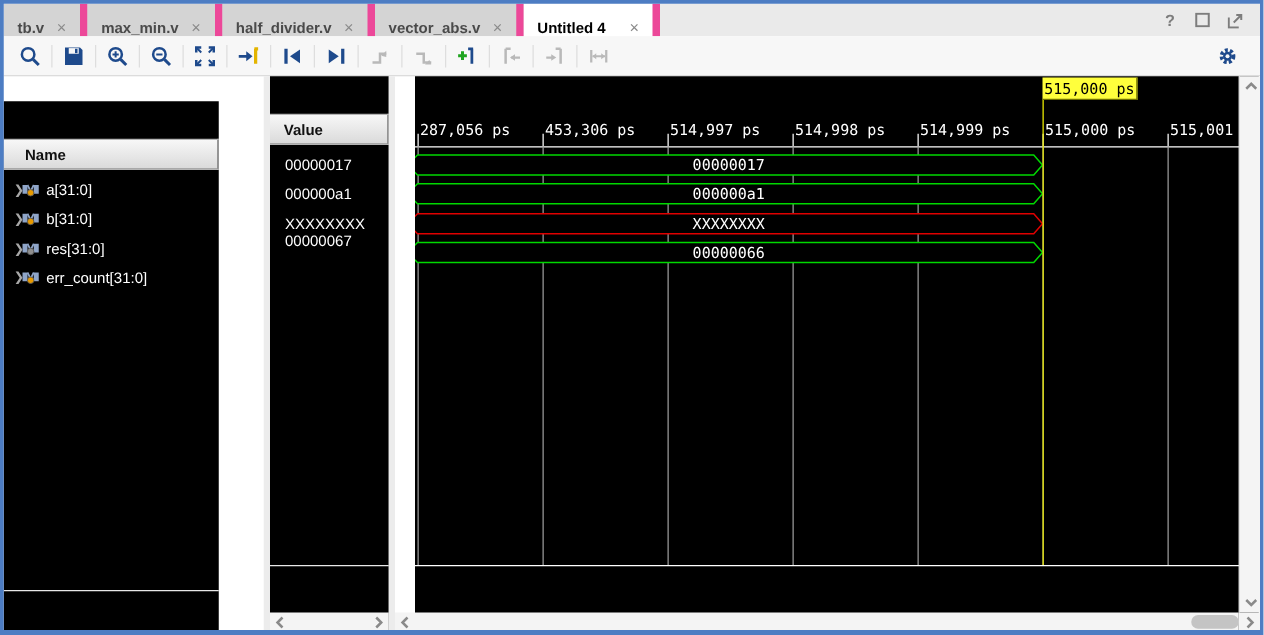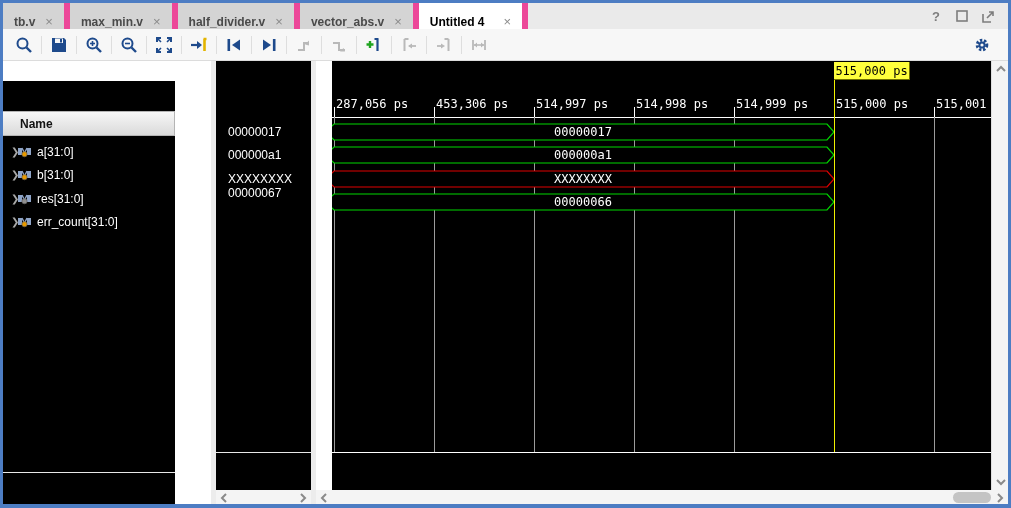--- a/index.html
+++ b/index.html
@@ -273,20 +273,23 @@
   <circle cx="7.5" cy="8.2" r="2.6" fill="#e89a00" stroke="#5a5a5a" stroke-width="0.7"></circle>
             </svg></span>
     <span>err_count[31:0]</span>
         </div>
       </div>
     <div class="hline-white" style="top:391px"></div>
   </div>
   <div id="splitter-1" class="splitter"></div>
 
   <div id="value-panel" class="panel-black">
+    <div class="col-header">
+      <span>Value</span>
+    </div>
     <div id="value-rows">
         <div class="val-row" style="top: 59px;">
           <span>00000017</span>
         </div>
         <div class="val-row" style="top: 82px;">
           <span>000000a1</span>
         </div>
         <div class="val-row" style="top: 106px;">
           <span>XXXXXXXX</span>
         </div>

